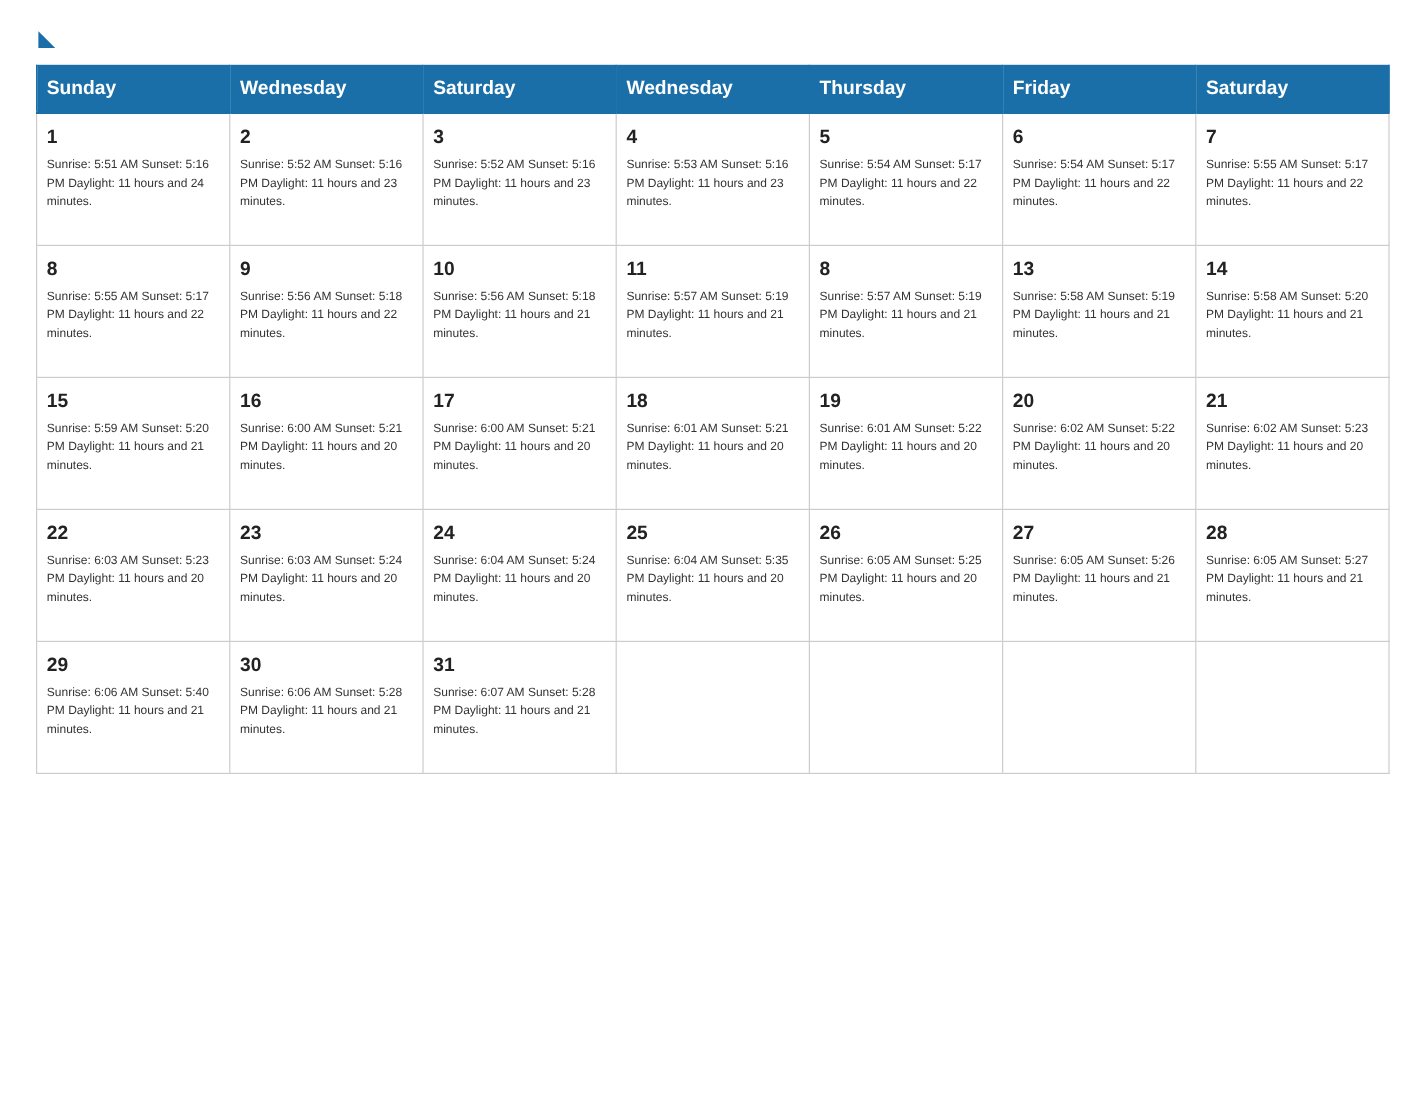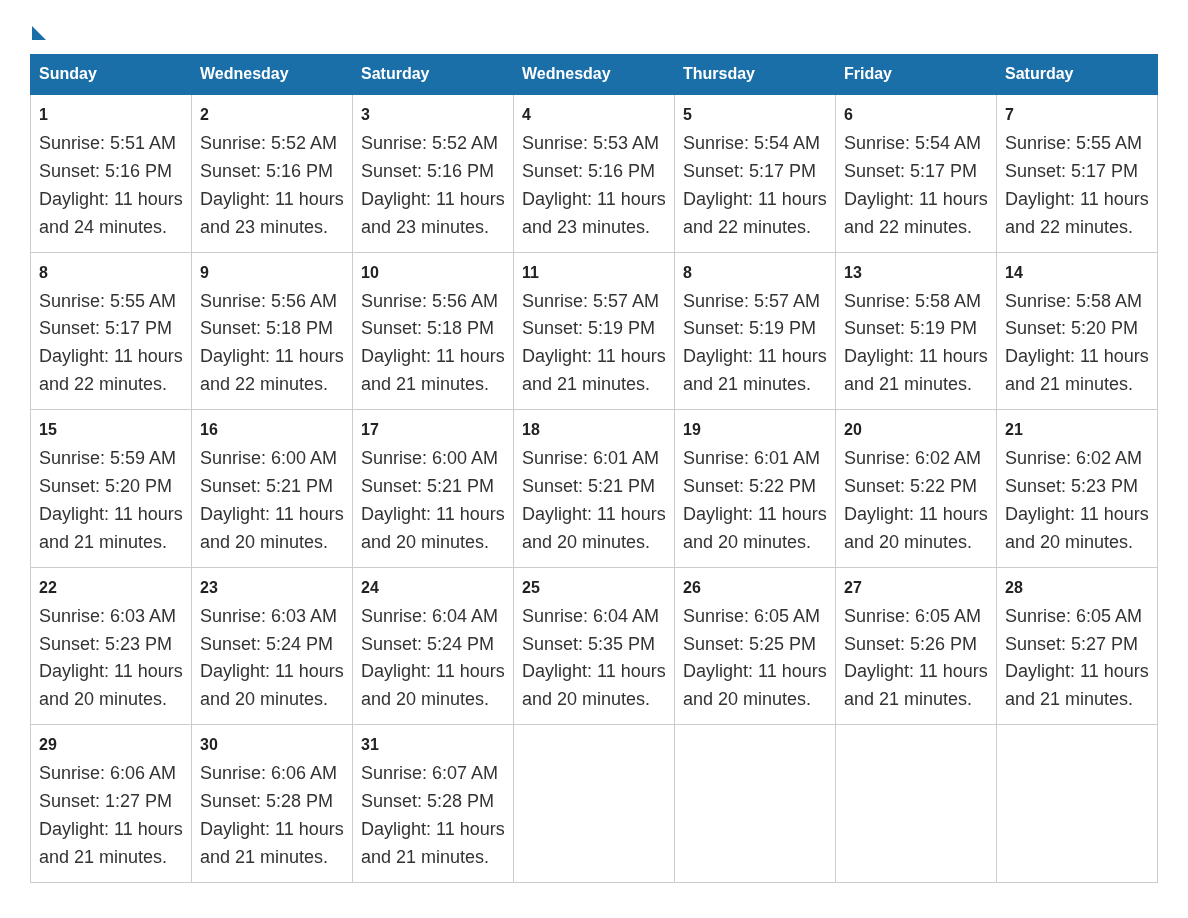--- a/index.html
+++ b/index.html
@@ -86,21 +86,21 @@
     }
     tbody tr td .day-num {
       font-size: 16px;
       font-weight: bold;
       color: #222;
       display: block;
       margin-bottom: 3px;
     }
     tbody tr td .day-info {
       color: #333;
-      font-size: 18px;
+      font-size: 10px;
       line-height: 1.55;
     }
     tbody tr:first-child td {
       border-top: 2px solid #1a6fa8;
     }
     tbody tr td:empty {
       background: #fff;
     }
   </style>
 </head>
@@ -334,21 +334,21 @@
           <div class="day-info">Sunrise: 6:05 AM
 Sunset: 5:27 PM
 Daylight: 11 hours
 and 21 minutes.</div>
         </td>
       </tr>
       <tr>
         <td>
           <span class="day-num">29</span>
           <div class="day-info">Sunrise: 6:06 AM
-Sunset: 1:27 PM
+Sunset: 5:40 PM
 Daylight: 11 hours
 and 21 minutes.</div>
         </td>
         <td>
           <span class="day-num">30</span>
           <div class="day-info">Sunrise: 6:06 AM
 Sunset: 5:28 PM
 Daylight: 11 hours
 and 21 minutes.</div>
         </td>

